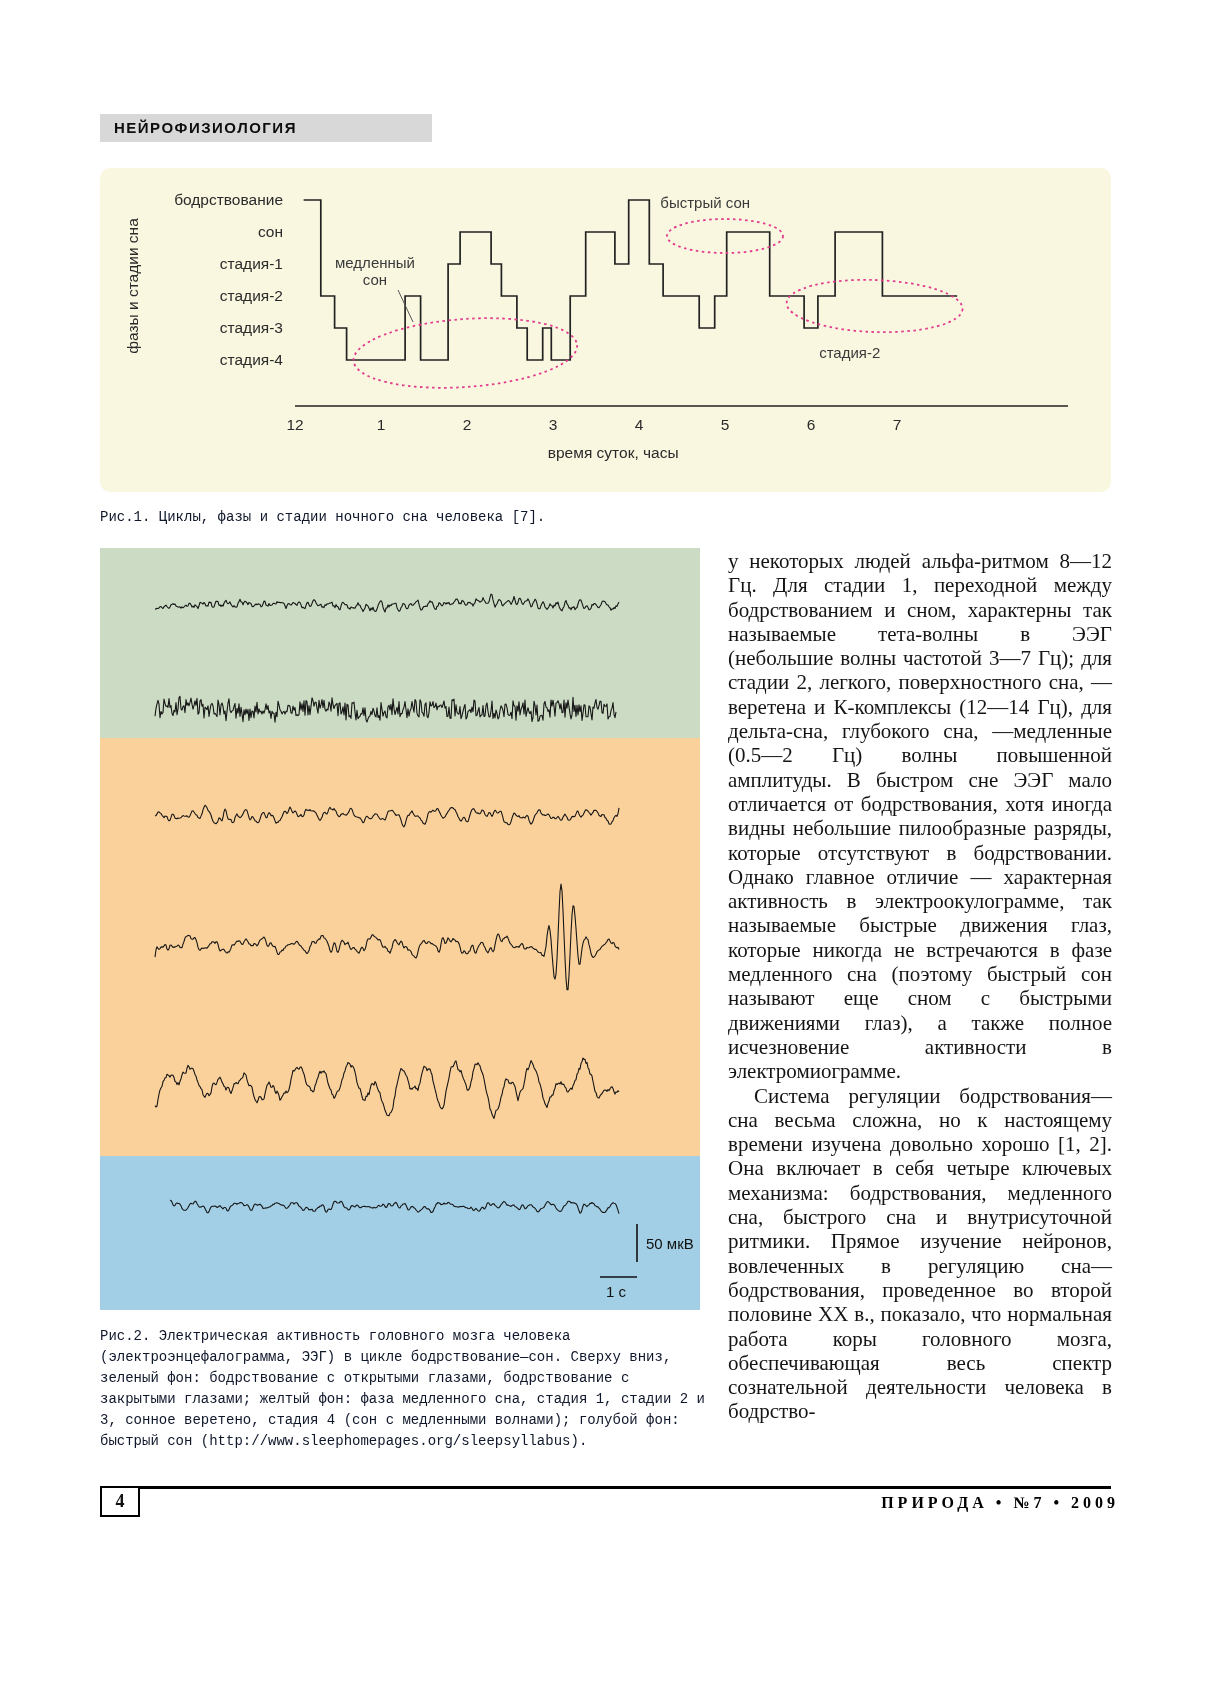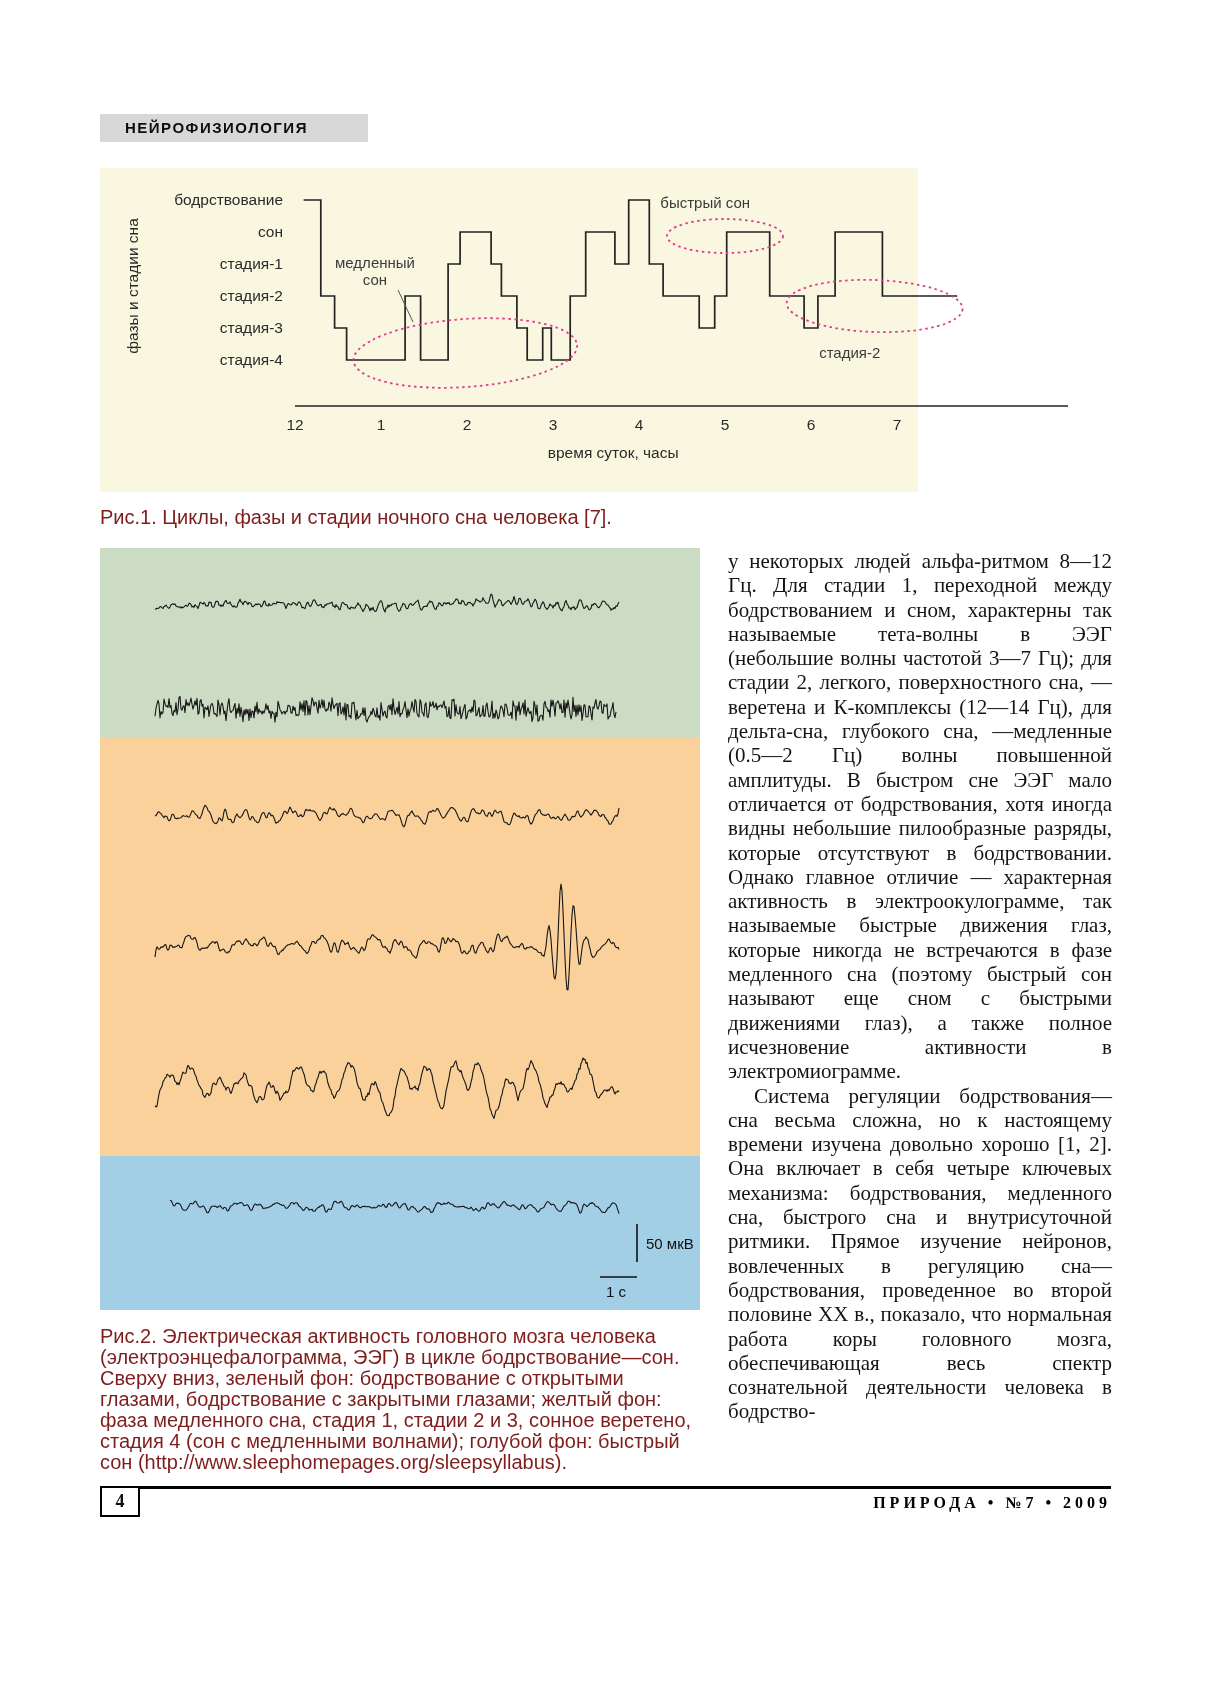--- a/index.html
+++ b/index.html
@@ -1,43 +1,43 @@
 <!DOCTYPE html>
 <html><head>
 <meta charset="utf-8">
 <style>
   *{margin:0;padding:0;box-sizing:border-box}
   html,body{background:#ffffff}
   body{width:1211px;height:1683px;position:relative;overflow:hidden;
        font-family:"Liberation Sans",sans-serif;color:#111}
   .page{position:absolute;inset:0;background:#fff}
 
-  .section-tag{position:absolute;left:100px;top:114px;width:268px;height:28px;
+  .section-tag{position:absolute;left:100px;top:114px;width:332px;height:28px;
        background:#d8d8d8;font-weight:bold;font-size:15px;letter-spacing:1.5px;
-       line-height:28px;padding-left:25px;color:#0d0d0d}
+       line-height:28px;padding-left:14px;color:#0d0d0d}
 
-  .fig1{position:absolute;left:100px;top:168px;width:818px;height:324px;
-       background:#faf7e1;border-radius:0}
+  .fig1{position:absolute;left:100px;top:168px;width:1011px;height:324px;
+       background:#faf7e1;border-radius:10px}
 
-  .caption{font-size:20px;line-height:21px;color:#7f1d1d;font-family:Liberation Sans, sans-serif}
+  .caption{font-size:14px;line-height:21px;color:#0f172a;font-family:Liberation Mono, monospace}
   .cap1{position:absolute;left:100px;top:507px;width:640px}
   .cap2{position:absolute;left:100px;top:1326px;width:608px}
 
   .fig2{position:absolute;left:100px;top:548px;width:600px;height:928px}
 
   .bodycol{position:absolute;left:728px;top:549px;width:384px;
        font-family:"Liberation Serif",serif;font-size:21px;line-height:24.3px;
        text-align:justify;color:#141414}
   .bodycol p.indent{text-indent:26px}
 
   .footer-rule{position:absolute;left:100px;top:1486px;width:1011px;border-top:3px solid #000}
   .page-num-box{position:absolute;left:100px;top:1486px;width:40px;height:31px;
        border:2px solid #000;background:#fff;font-weight:bold;font-size:18px;
        font-family:"Liberation Serif",serif;text-align:center;line-height:27px}
-  .journal-line{position:absolute;right:100px;top:1494px;font-family:"Liberation Serif",serif;
+  .journal-line{position:absolute;right:92px;top:1494px;font-family:"Liberation Serif",serif;
        font-weight:bold;font-size:16px;letter-spacing:4px;color:#000}
 
   text.axlab{font-family:"Liberation Sans",sans-serif;font-size:15.5px;fill:#2a2a2a}
   text.ann{font-family:"Liberation Sans",sans-serif;font-size:15px;fill:#3a3a3a}
   text.scale{font-family:"Liberation Sans",sans-serif;font-size:15px;fill:#111}
 </style>
 </head>
 <body>
 
 <div class="page">

